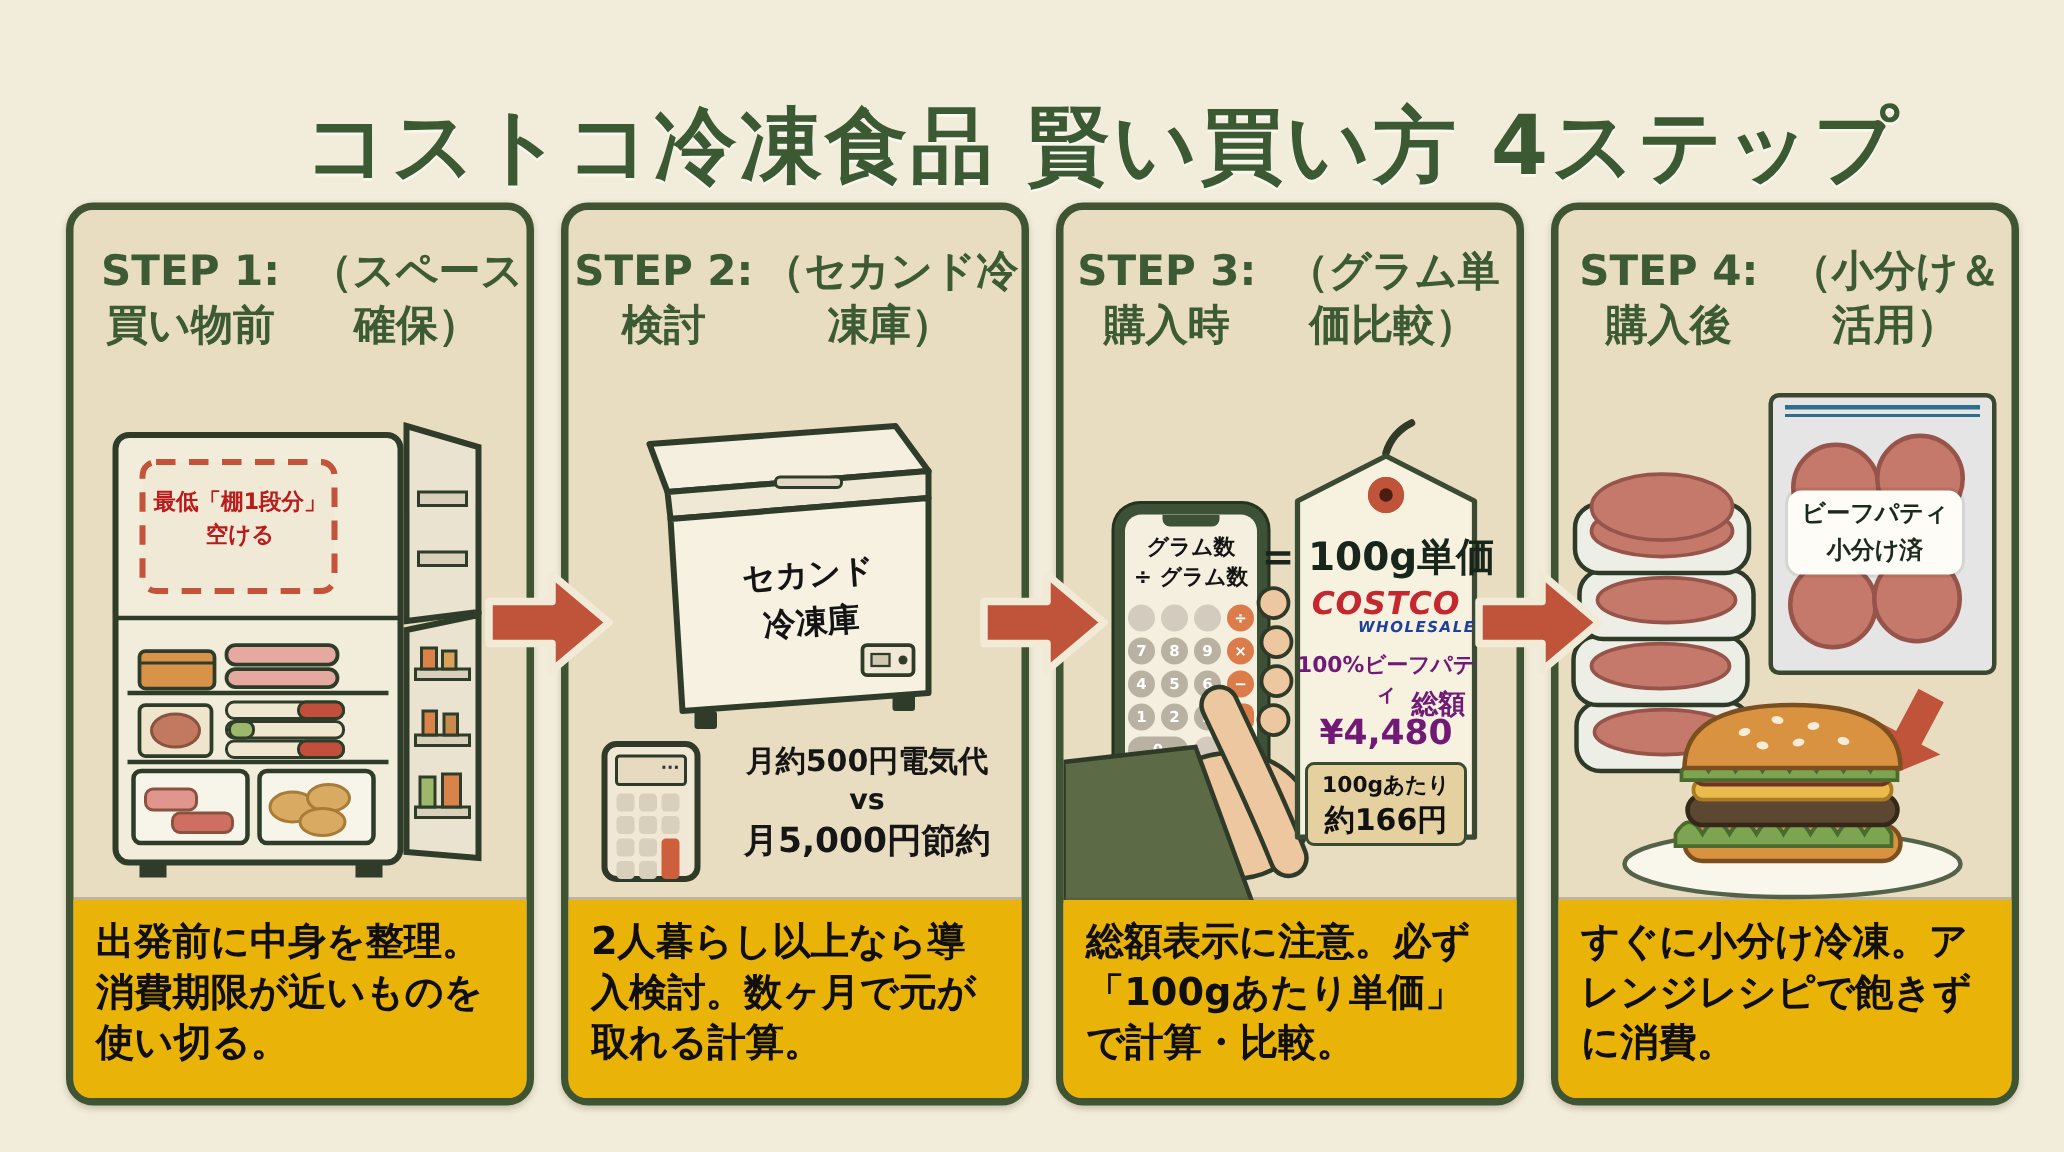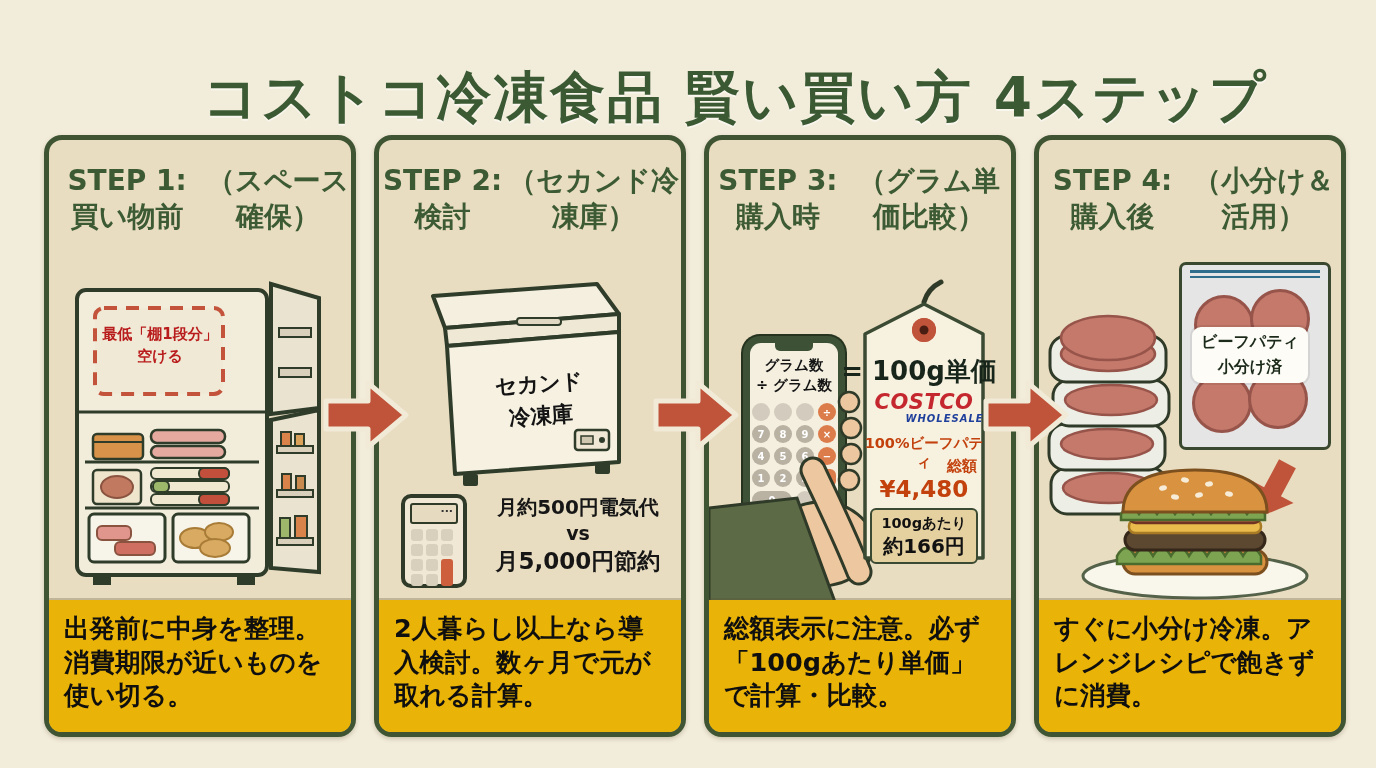--- a/index.html
+++ b/index.html
@@ -45,27 +45,27 @@
   .scr-line{text-align:center;font-weight:800;font-size:14.5px;color:#141414;line-height:1.35;}
   .scr-line.first{margin-top:13px;}
   .keypad{display:grid;grid-template-columns:repeat(4,18px);grid-auto-rows:18px;gap:4px;justify-content:center;margin-top:8px;}
   .key{border-radius:50%;display:flex;align-items:center;justify-content:center;
        font-size:10px;font-weight:800;color:#fff;background:#b9b1a2;}
   .key.blank{background:#d3ccbe;}
   .key.op{background:#dc7c4b;}
   .key.eq{border-radius:6px;background:#dc7c4b;}
   .key.zero{grid-column:1/span 2;width:40px;border-radius:10px;justify-self:start;margin-left:0;}
   .equation{left:126px;top:104px;width:168px;font-size:26px;font-weight:900;color:#17251a;}
-  .tag-text{color:#c2410c;}
+  .tag-text{color:#701a75;}
   .costco-word{left:162px;top:140px;width:106px;font-size:21px;font-weight:900;font-style:italic;color:#c5272e;letter-spacing:.5px;}
   .wholesale-row{position:absolute;left:162px;top:163px;width:106px;display:flex;align-items:center;justify-content:center;gap:3px;}
   .stripes{width:24px;height:9px;background:repeating-linear-gradient(#1e3f9b 0 2px,transparent 2px 4px);}
   .wholesale{font-size:10px;font-weight:900;font-style:italic;color:#1e3f9b;letter-spacing:1px;margin-left:38px;}
   .tag-product{left:154px;top:184px;width:122px;font-size:14.5px;}
-  .tag-total-label{left:154px;top:207px;width:114px;font-size:15px;text-align:right;}
+  .tag-total-label{left:154px;top:207px;width:114px;font-size:18px;text-align:right;}
   .tag-price{left:154px;top:226px;width:122px;font-size:23px;font-weight:900;}
   .unit-box{position:absolute;left:161px;top:258px;width:108px;height:56px;background:#e5d1a0;
             border:2.5px solid #3a4a33;border-radius:6px;box-sizing:border-box;text-align:center;font-weight:800;color:#111;}
   .unit-l1{font-size:14.5px;margin-top:4px;}
   .unit-l2{font-size:20px;font-weight:900;}
   
   .bag{position:absolute;left:140px;top:12px;width:152px;height:188px;background:#e5e5e5;
        border:3px solid #39482f;border-radius:7px;box-sizing:border-box;}
   .seal1{margin:5px 8px 0;border-top:3px solid #2e6e8c;}
   .seal2{margin:3px 8px 0;border-top:2px solid #2e6e8c;}

